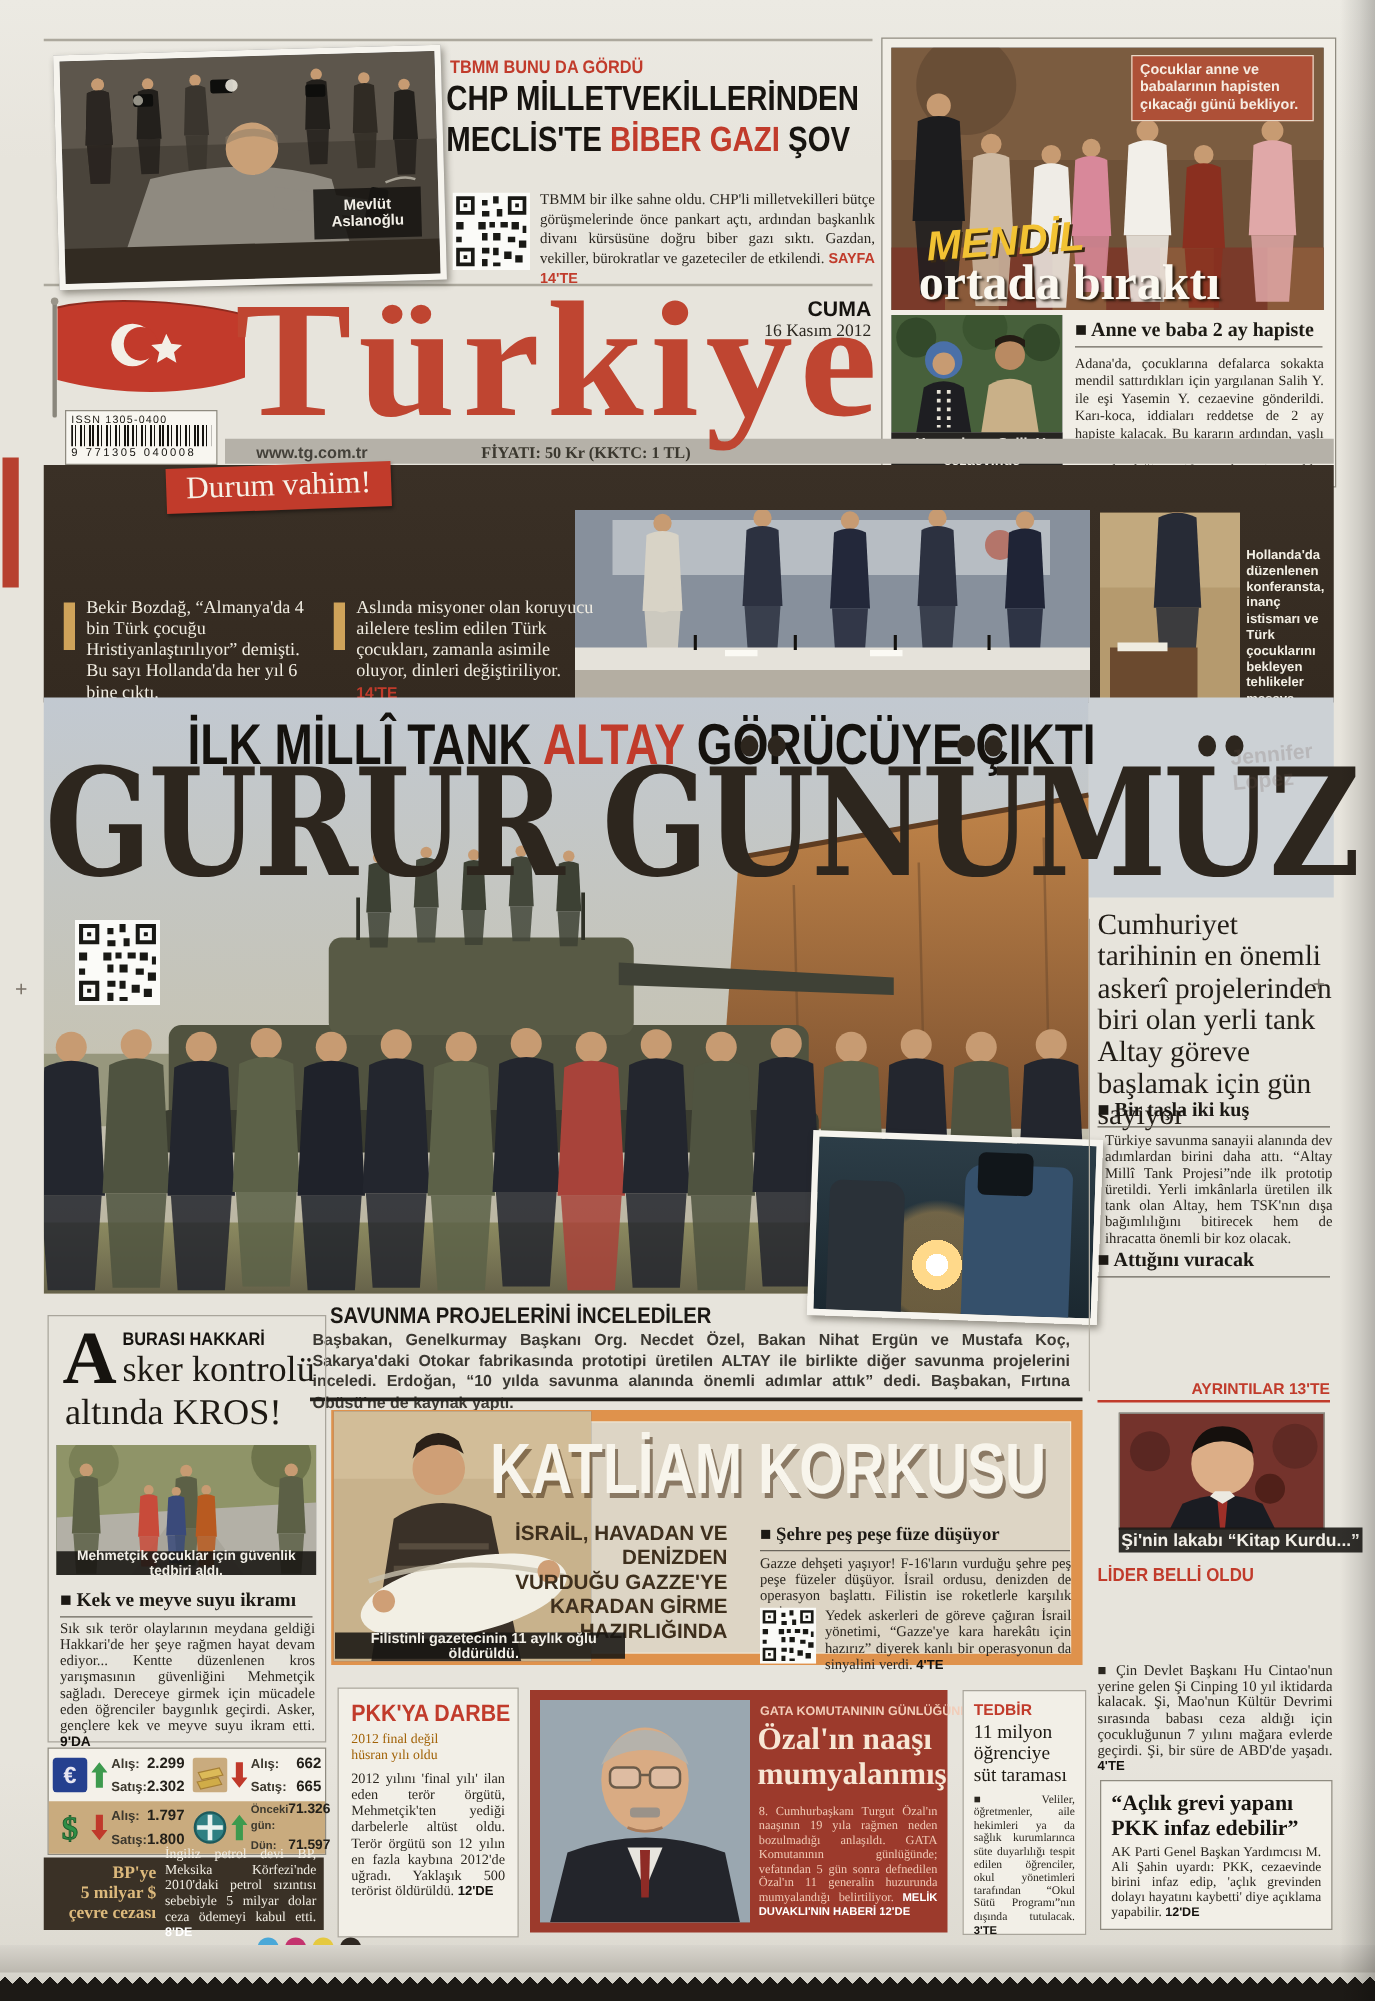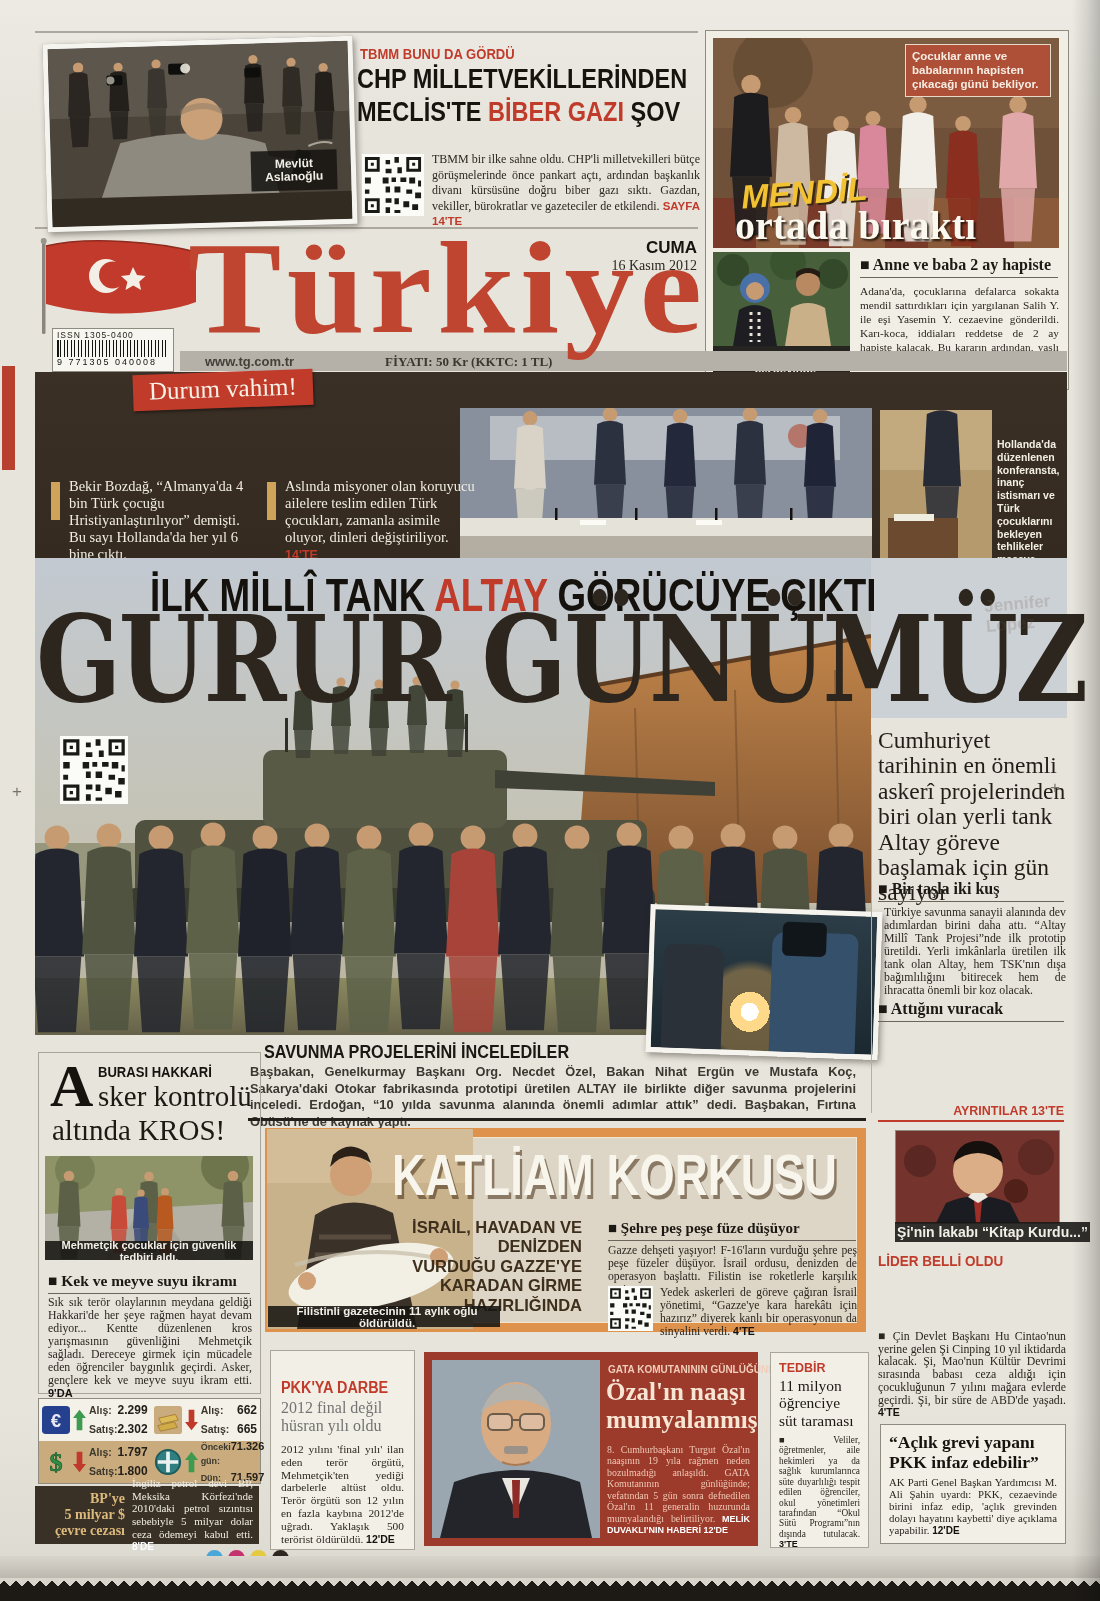--- a/index.html
+++ b/index.html
@@ -485,22 +485,22 @@
       <use href="#qr"></use>
     </svg>
   <div class="abs ser j" style="left:660px;top:1286px;width:197px;font-size:11.7px;line-height:1.12;color:#2b2720">
     <span>Yedek askerleri de göreve çağıran İsrail yönetimi, “Gazze'ye kara harekâtı için hazırız” diyerek kanlı bir operasyonun da sinyalini verdi. </span><span class="san b" style="font-size:10.5px;color:#14110d">4'TE</span>
   </div>
   <div class="capbar" style="left:268px;top:1306px;width:226px;height:21px;font-size:11.5px;justify-content:flex-start;padding-left:6px">
     <span>Filistinli gazetecinin 11 aylık oğlu öldürüldü.</span>
   </div>
 
   <div class="abs" style="left:270px;top:1350px;width:143px;height:198px;border:1px solid #a9a59b;background:#f2efe7">
-    <div class="san b red" style="margin:28px 10px 0;font-size:16px"><span class="cond cx90">PKK'YA DARBE</span></div>
-    <div class="ser" style="margin:2px 10px 0;font-size:16px;line-height:1.15;color:#737373">
+    <div class="san b red" style="margin:10px 10px 0;font-size:19px"><span class="cond cx90">PKK'YA DARBE</span></div>
+    <div class="ser" style="margin:2px 10px 0;font-size:11px;line-height:1.15;color:#a16207">
       <div>2012 final değil</div>
         <div>hüsran yılı oldu</div>
     </div>
     <div class="ser j" style="margin:7px 10px 0;font-size:11.4px;line-height:1.13;color:#2b2720">
       <span>2012 yılını 'final yılı' ilan eden terör örgütü, Mehmetçik'ten yediği darbelerle altüst oldu. Terör örgütü son 12 yılın en fazla kaybına 2012'de uğradı. Yaklaşık 500 terörist öldürüldü. </span><span class="san b" style="font-size:10.5px;color:#14110d">12'DE</span>
     </div>
   </div>
 
   <div class="abs" style="left:424px;top:1352px;width:334px;height:194px;background:var(--ozal)">
     <div class="photo" style="left:8px;top:8px;width:168px;height:178px;box-shadow:none">

